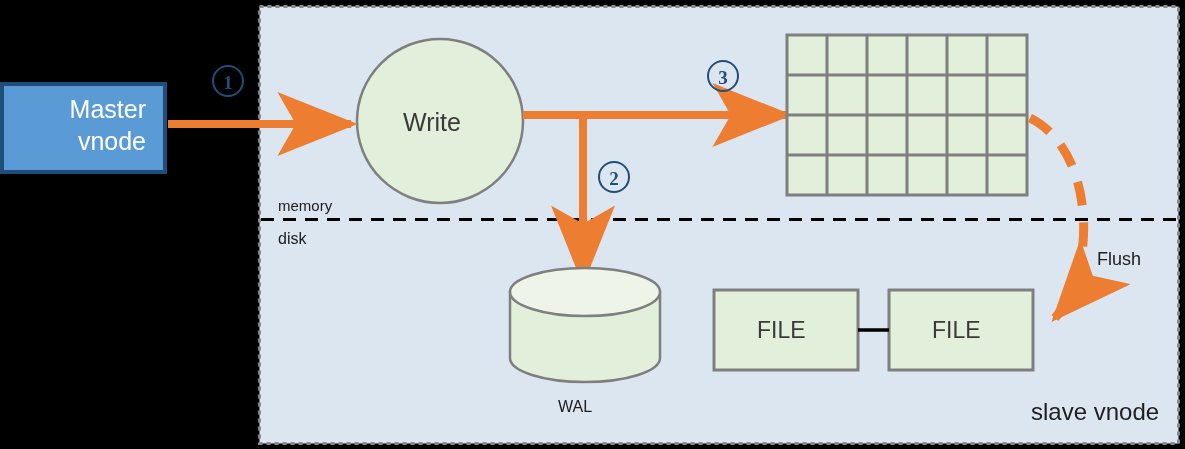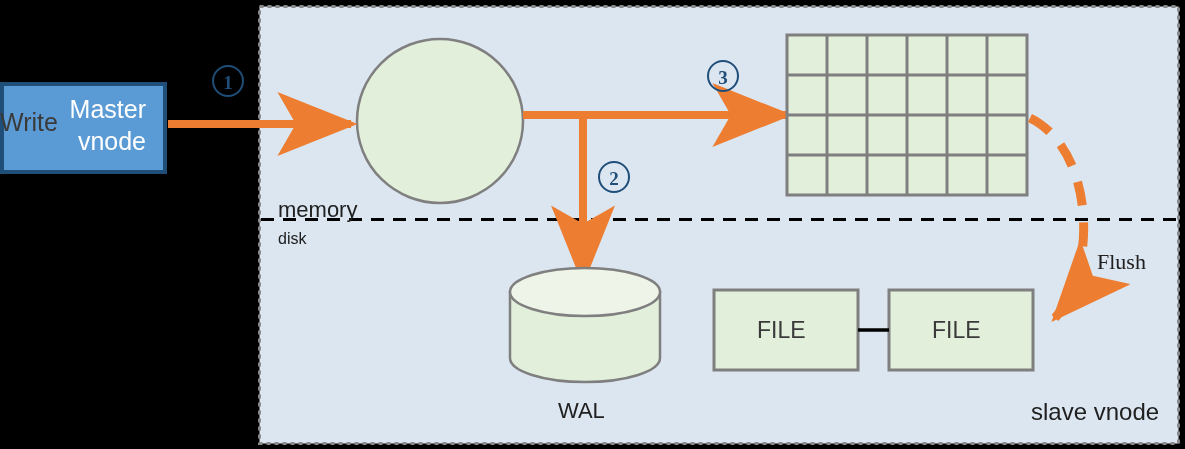--- a/index.html
+++ b/index.html
@@ -35,27 +35,28 @@
     width: 146px;
     left: 0px;
     top: 93px;
   }
   .write-label {
     font-size: 25px;
     left: 0px;
     top: 108px;
     width: 1185px;
     text-align: left;
+    padding-left: 403px;
     box-sizing: border-box;
     color: #3a3a3a;
   }
-  .memory-label { font-size: 22px; left: 278px; top: 197px; }
+  .memory-label { font-size: 15px; left: 278px; top: 197px; }
   .disk-label   { font-size: 16px; left: 278px; top: 230px; }
-  .wal-label    { font-size: 22px; left: 558px; top: 398px; }
-  .flush-label  { font-size: 22px; left: 1097px; top: 249px; font-family: Liberation Serif, serif; }
+  .wal-label    { font-size: 16px; left: 558px; top: 398px; }
+  .flush-label  { font-size: 18px; left: 1097px; top: 249px; }
   .slave-label  { font-size: 24px; left: 1031px; top: 398px; }
   .file-label-1 { font-size: 23px; left: 757px; top: 317px; color: #3a3a3a; }
   .file-label-2 { font-size: 23px; left: 932px; top: 317px; color: #3a3a3a; }
   .marker-num {
     position: absolute;
     width: 32px;
     height: 32px;
     border: 2px solid #1f4e79;
     border-radius: 50%;
     color: #1f4e79;

